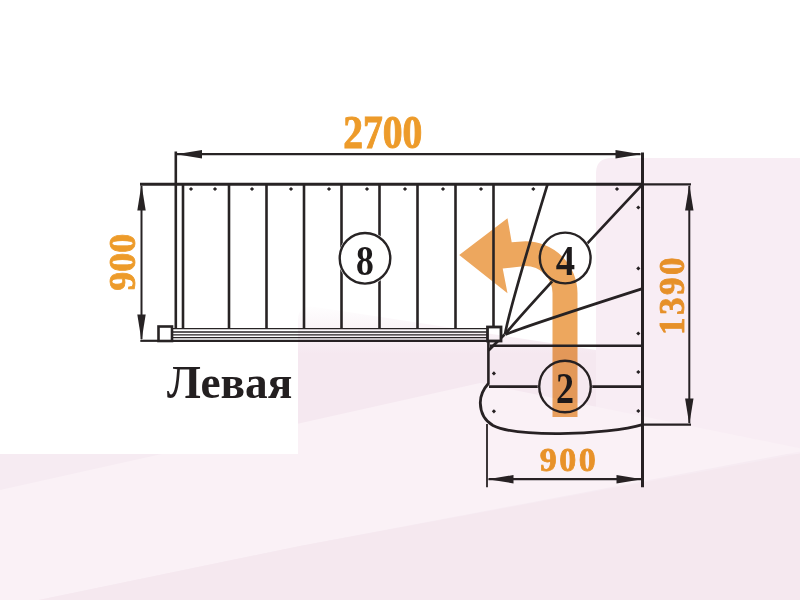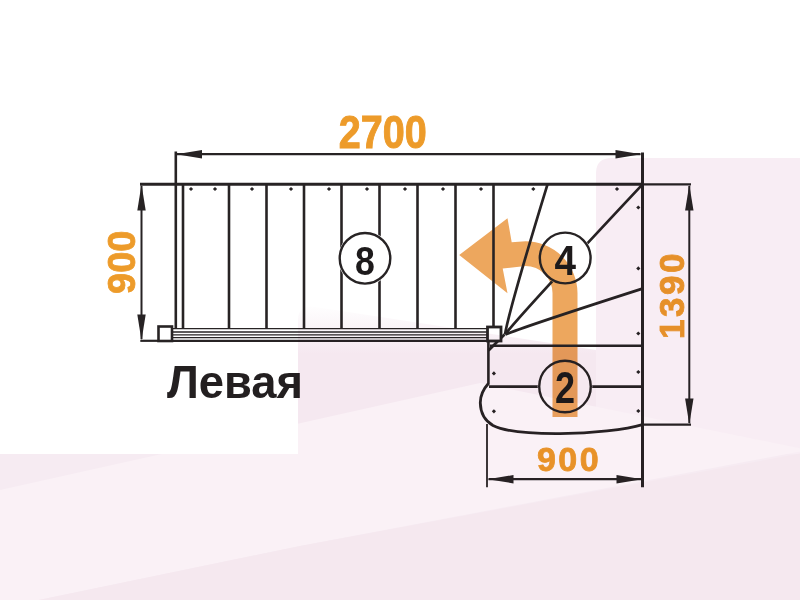--- a/index.html
+++ b/index.html
@@ -1,16 +1,16 @@
 <!DOCTYPE html>
 <html><head>
 <meta charset="utf-8">
 <style>
   html,body{margin:0;padding:0;width:800px;height:600px;background:#fff;overflow:hidden;}
-  .stage{position:relative;width:800px;height:470px;font-family:Liberation Sans, sans-serif;}
+  .stage{position:relative;width:800px;height:470px;font-family:Liberation Serif, serif;}
   svg{position:absolute;left:0;top:0;}
   .ovl{mix-blend-mode:multiply;pointer-events:none;}
 </style>
 </head>
 <body>
 <div class="stage">
 
 <svg width="800" height="600" viewBox="0 0 800 600">
   <defs>
     <path id="dt" d="M-2.1 0L0 -2.1L2.1 0L0 2.1Z" fill="#272324"></path>

